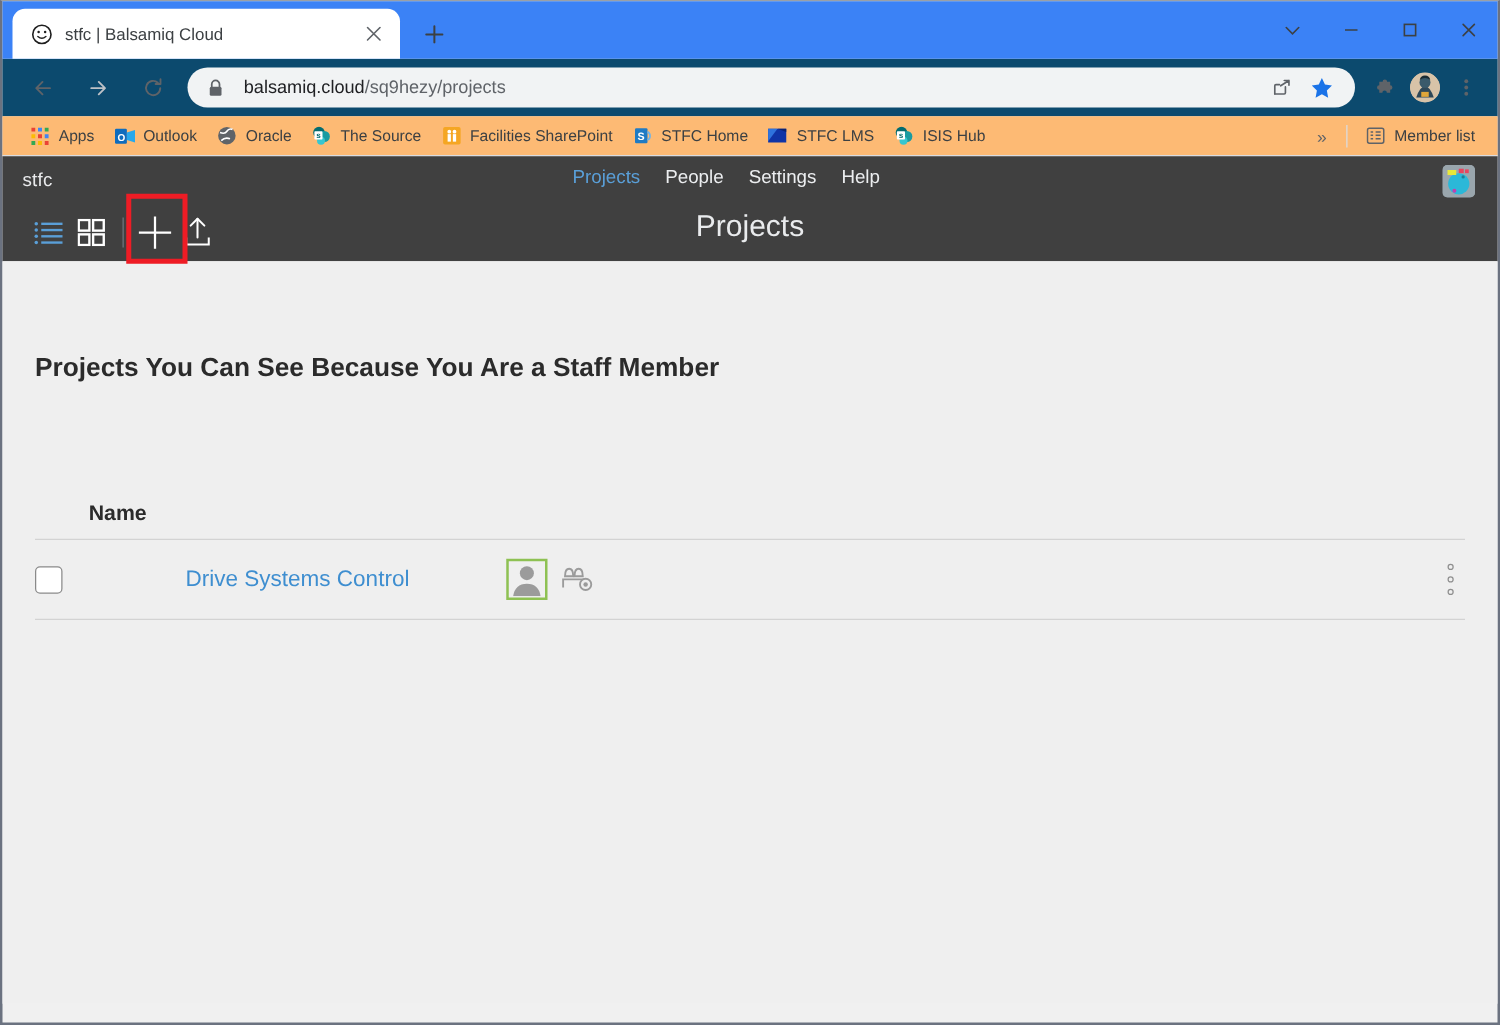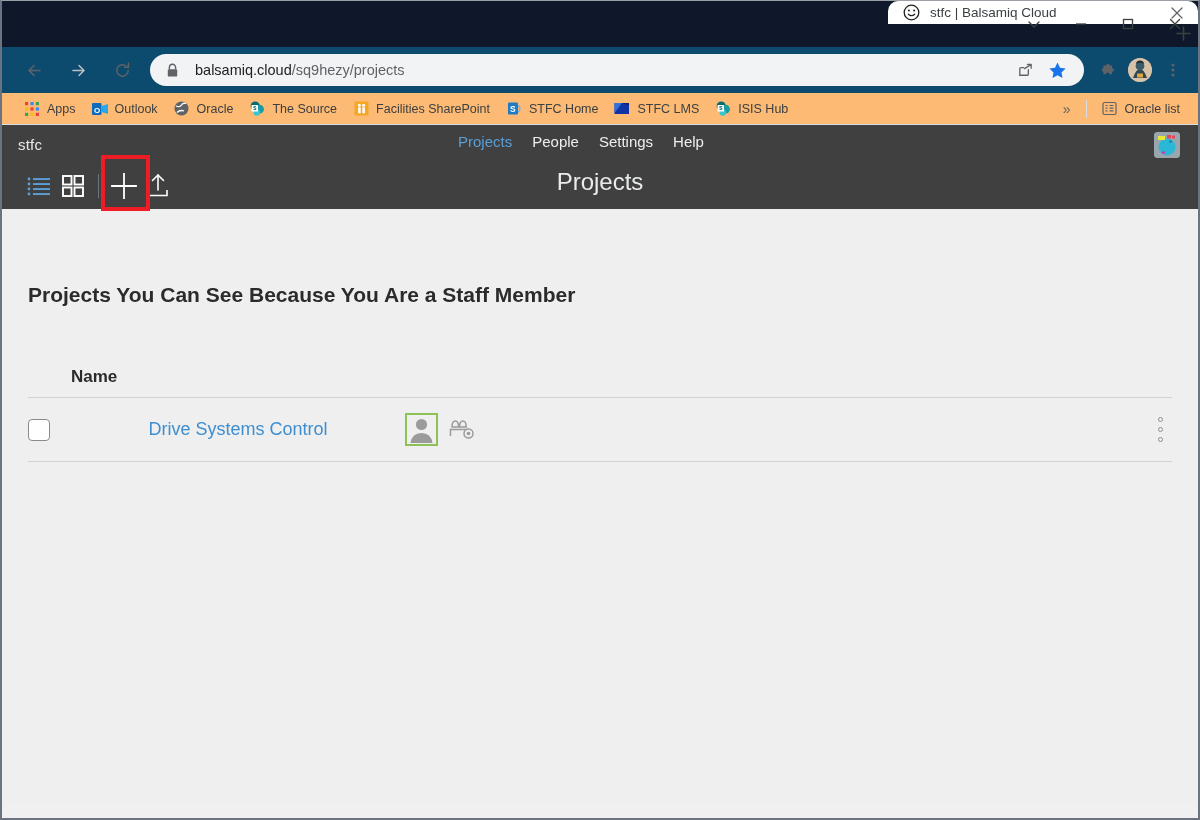--- a/index.html
+++ b/index.html
@@ -19,26 +19,25 @@
     border-left: 2px solid #6b7280;
     border-right: 2px solid #6b7280;
     border-bottom: 2px solid #6b7280;
     border-top: 1px solid #9aa0a6;
     background: #f0f0f0;
   }
 
   
   .tabstrip {
     height: 46px;
-    background: #0f172a;
+    background: #3b82f6;
     display: flex;
     align-items: flex-end;
-    padding-left: 24px;
-    position: relative;
-    flex-direction: column;
+    padding-left: 8px;
+    position: relative;
   }
 
   .tab {
     width: 310px;
     height: 40px;
     background: #ffffff;
     border-radius: 10px 10px 0 0;
     display: flex;
     align-items: center;
     padding: 0 10px 0 14px;
@@ -289,21 +288,21 @@
   }
 
   .section-title {
     font-size: 21px;
     font-weight: bold;
     color: #2b2b2b;
     padding-top: 74px;
   }
 
   .table {
-    margin-top: 60px;
+    margin-top: 94px;
   }
 
   .thead {
     display: flex;
     align-items: flex-end;
     padding-bottom: 10px;
     border-bottom: 1px solid #d3d3d3;
   }
   .th {
     font-size: 17px;
@@ -603,21 +602,21 @@
       <span class="chev">»</span>
       <span class="bm-sep"></span>
       <span class="bm">
         <span class="bm-icon">
           <svg width="15" height="15" viewBox="0 0 15 15">
             <rect x="1" y="1.5" width="13" height="12" rx="1.5" fill="none" stroke="#5f6368" stroke-width="1.2"></rect>
             <path d="M3.5 4.5 h2 M3.5 7.2 h2 M3.5 9.9 h2" stroke="#5f6368" stroke-width="1.2"></path>
             <path d="M7.5 4.5 h4 M7.5 7.2 h4 M7.5 9.9 h4" stroke="#5f6368" stroke-width="1.2"></path>
           </svg>
         </span>
-        <span class="bm-label">Oracle list</span>
+        <span class="bm-label">Member list</span>
       </span>
     </div>
   </div>
 
   <div class="app-header">
 
     <div class="app-toprow">
       <span class="brand">stfc</span>
 
       <span class="app-nav">

